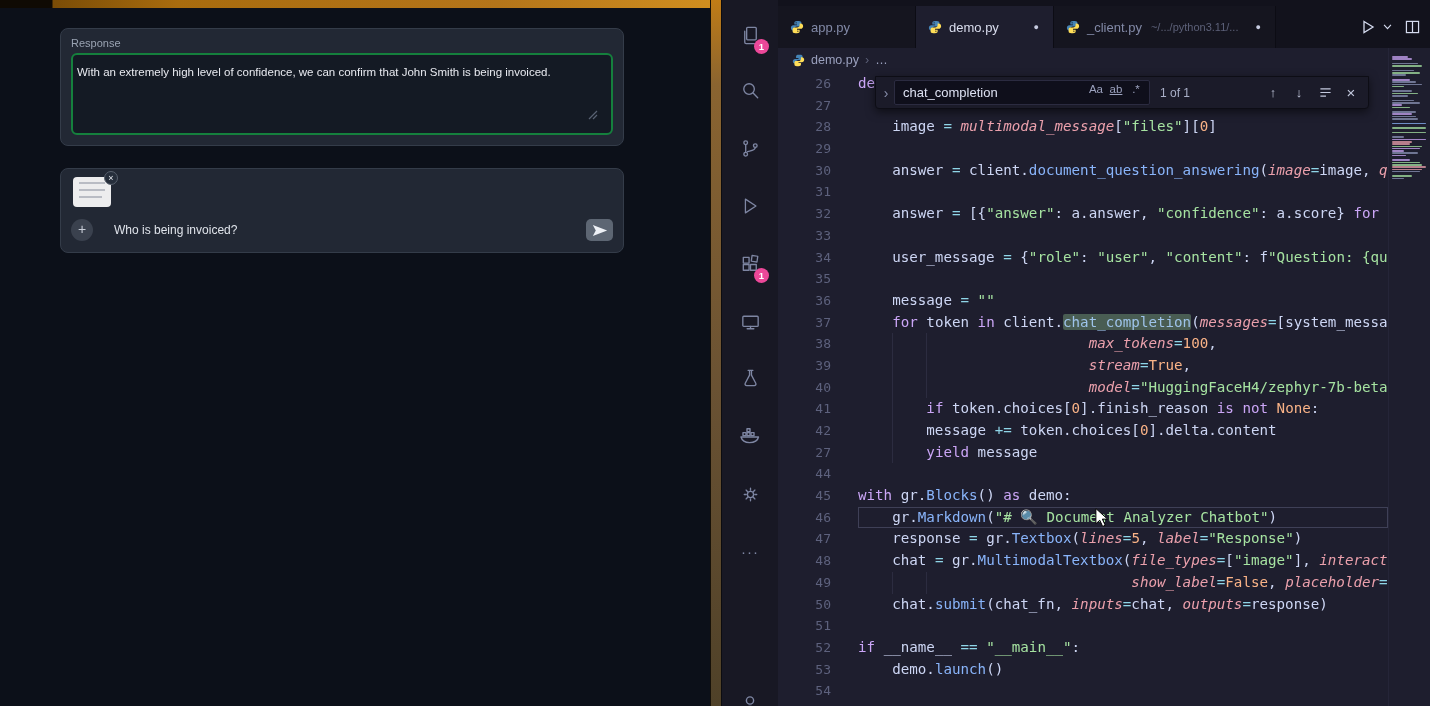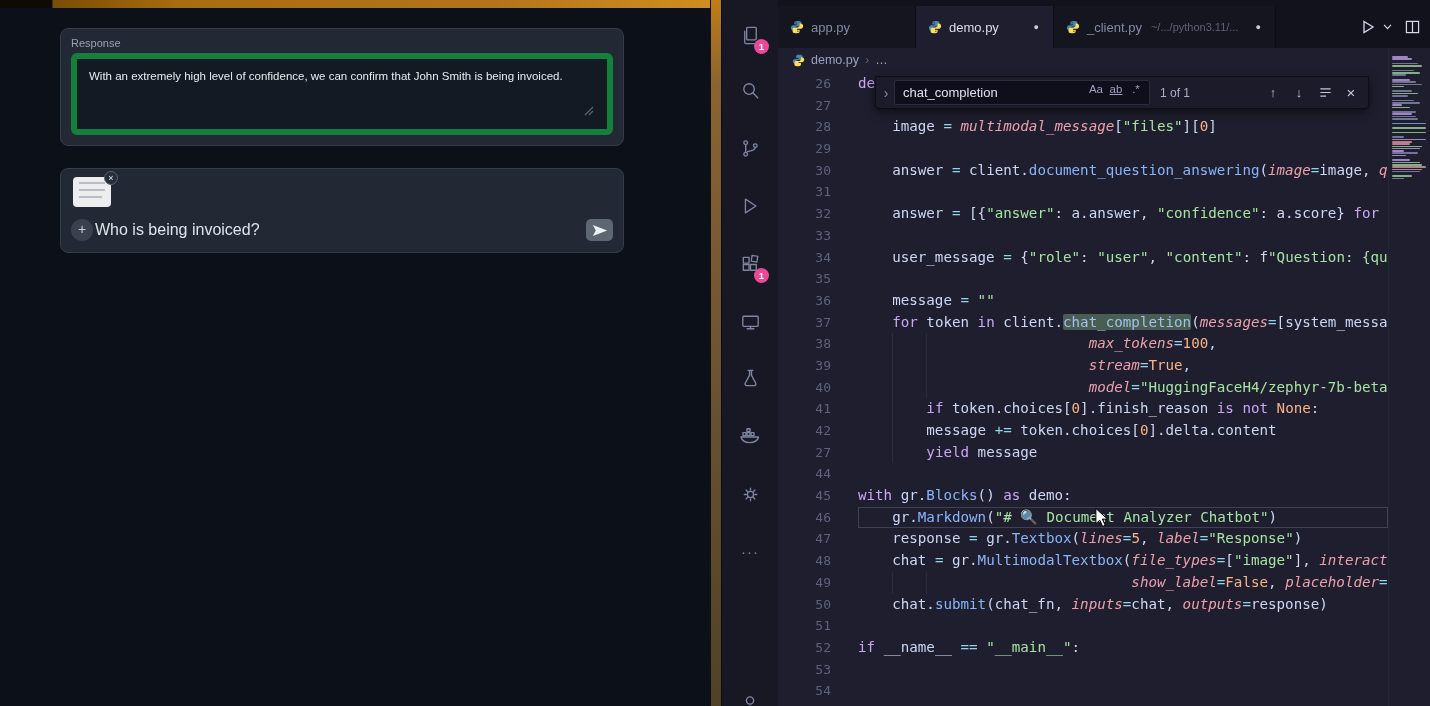--- a/index.html
+++ b/index.html
@@ -8,32 +8,32 @@
 
   
   .left{position:absolute;left:0;top:0;width:710px;height:706px;background:#0c1019;}
   .titlebar{position:absolute;left:0;top:0;width:710px;height:8px;
     background:linear-gradient(90deg,#0f0a03 0,#0f0a03 52px,#7a4c06 53px,#a96c0e 25%,#b4751a 70%,#d08e1f 100%);}
   .gblock{position:absolute;background:#222834;border:1px solid #343c49;border-radius:8px;box-sizing:border-box;}
   .b1{left:60px;top:28px;width:564px;height:118px;}
   .b2{left:60px;top:168px;width:564px;height:85px;}
   .glabel{position:absolute;left:10px;top:8px;font-size:11px;color:#9aa3b2;}
   .gtextarea{position:absolute;left:10px;right:10px;top:24px;bottom:10px;background:#141a24;
-    border:6px solid #15803d;border-radius:6px;color:#e8eaf0;font-size:11.5px;line-height:1.45;
-    padding:9px 12px;box-sizing:border-box;overflow:hidden;}
+    border:2px solid #15803d;border-radius:6px;color:#e8eaf0;font-size:11.5px;line-height:1.45;
+    padding:9px 4px;box-sizing:border-box;overflow:hidden;}
   .resize{position:absolute;right:13px;bottom:13px;}
   .thumb{position:absolute;left:12px;top:8px;width:38px;height:30px;background:#ededee;border-radius:4px;overflow:hidden;}
   .thumb i{display:block;height:2px;background:#b9bcc4;margin:5px 6px 0;}
   .thumb i.short{width:60%;}
   .thumbx{position:absolute;left:43px;top:2px;width:14px;height:14px;border-radius:50%;background:#262e3b;
     border:1px solid #59616e;color:#e8eaf0;font-size:9px;line-height:12px;text-align:center;box-sizing:border-box;}
   .chatrow{position:absolute;left:10px;right:10px;bottom:9px;height:26px;display:flex;align-items:center;}
   .plus{width:22px;height:22px;border-radius:50%;background:#3a414e;color:#c9cfda;font-size:14px;
     line-height:21px;text-align:center;flex:0 0 auto;}
-  .chattext{margin-left:2px;font-size:16px;color:#dfe3ea;flex:1;}
+  .chattext{margin-left:21px;font-size:12px;color:#dfe3ea;flex:1;}
   .send{width:27px;height:22px;border-radius:5px;background:#5d6673;display:flex;align-items:center;justify-content:center;flex:0 0 auto;}
 
   
   .divider{position:absolute;left:710px;top:0;width:12px;height:706px;
     background:linear-gradient(180deg,#c07c16,#8a6430 12%,#6a5233 55%,#4f4128 100%);
     border-left:1px solid #151008;border-right:1px solid #0c0c10;box-sizing:border-box;}
 
   
   .vscode{position:absolute;left:722px;top:0;right:0;bottom:0;background:#1e1e2e;overflow:hidden;}
   .abar{position:absolute;left:0;top:0;width:56px;bottom:0;background:#181824;}
@@ -316,20 +316,21 @@
           <div class="crow"><i class="guide" style="left: 4ch;"></i><span class="tk-d">        </span><span class="tk-k">yield</span><span class="tk-d"> message</span></div>
           <div class="crow"></div>
           <div class="crow"><span class="tk-k">with</span><span class="tk-d"> gr.</span><span class="tk-f">Blocks</span><span class="tk-d">() </span><span class="tk-k">as</span><span class="tk-d"> demo:</span></div>
           <div class="crow current"><span class="tk-d">    gr.</span><span class="tk-f">Markdown</span><span class="tk-d">(</span><span class="tk-s">"# 🔍 Document Analyzer Chatbot"</span><span class="tk-d">)</span></div>
           <div class="crow"><span class="tk-d">    response </span><span class="tk-o">=</span><span class="tk-d"> gr.</span><span class="tk-f">Textbox</span><span class="tk-d">(</span><span class="tk-p">lines</span><span class="tk-o">=</span><span class="tk-n">5</span><span class="tk-d">, </span><span class="tk-p">label</span><span class="tk-o">=</span><span class="tk-s">"Response"</span><span class="tk-d">)</span></div>
           <div class="crow"><span class="tk-d">    chat </span><span class="tk-o">=</span><span class="tk-d"> gr.</span><span class="tk-f">MultimodalTextbox</span><span class="tk-d">(</span><span class="tk-p">file_types</span><span class="tk-o">=</span><span class="tk-d">[</span><span class="tk-s">"image"</span><span class="tk-d">], </span><span class="tk-p">interactive</span></div>
           <div class="crow"><i class="guide" style="left: 4ch;"></i><i class="guide" style="left: 8ch;"></i><span class="tk-d">                                </span><span class="tk-p">show_label</span><span class="tk-o">=</span><span class="tk-c">False</span><span class="tk-d">, </span><span class="tk-p">placeholder</span><span class="tk-o">=</span><span class="tk-s">"Upload an image and ask a question"</span></div>
           <div class="crow"><span class="tk-d">    chat.</span><span class="tk-f">submit</span><span class="tk-d">(chat_fn, </span><span class="tk-p">inputs</span><span class="tk-o">=</span><span class="tk-d">chat, </span><span class="tk-p">outputs</span><span class="tk-o">=</span><span class="tk-d">response)</span></div>
           <div class="crow"></div>
           <div class="crow"><span class="tk-k">if</span><span class="tk-d"> __name__ </span><span class="tk-o">==</span><span class="tk-d"> </span><span class="tk-s">"__main__"</span><span class="tk-d">:</span></div>
+          <div class="crow"><span class="tk-d">    demo.</span><span class="tk-f">launch</span><span class="tk-d">()</span></div>
           <div class="crow"></div>
         </div>
     </div>
 
     <div class="minimap">
         <div class="mrow">
           <i style="width: 16px; background: rgb(203, 166, 247);"></i>
         </div>
         <div class="mrow">
           <i style="width: 20px; background: rgb(203, 166, 247);"></i>

